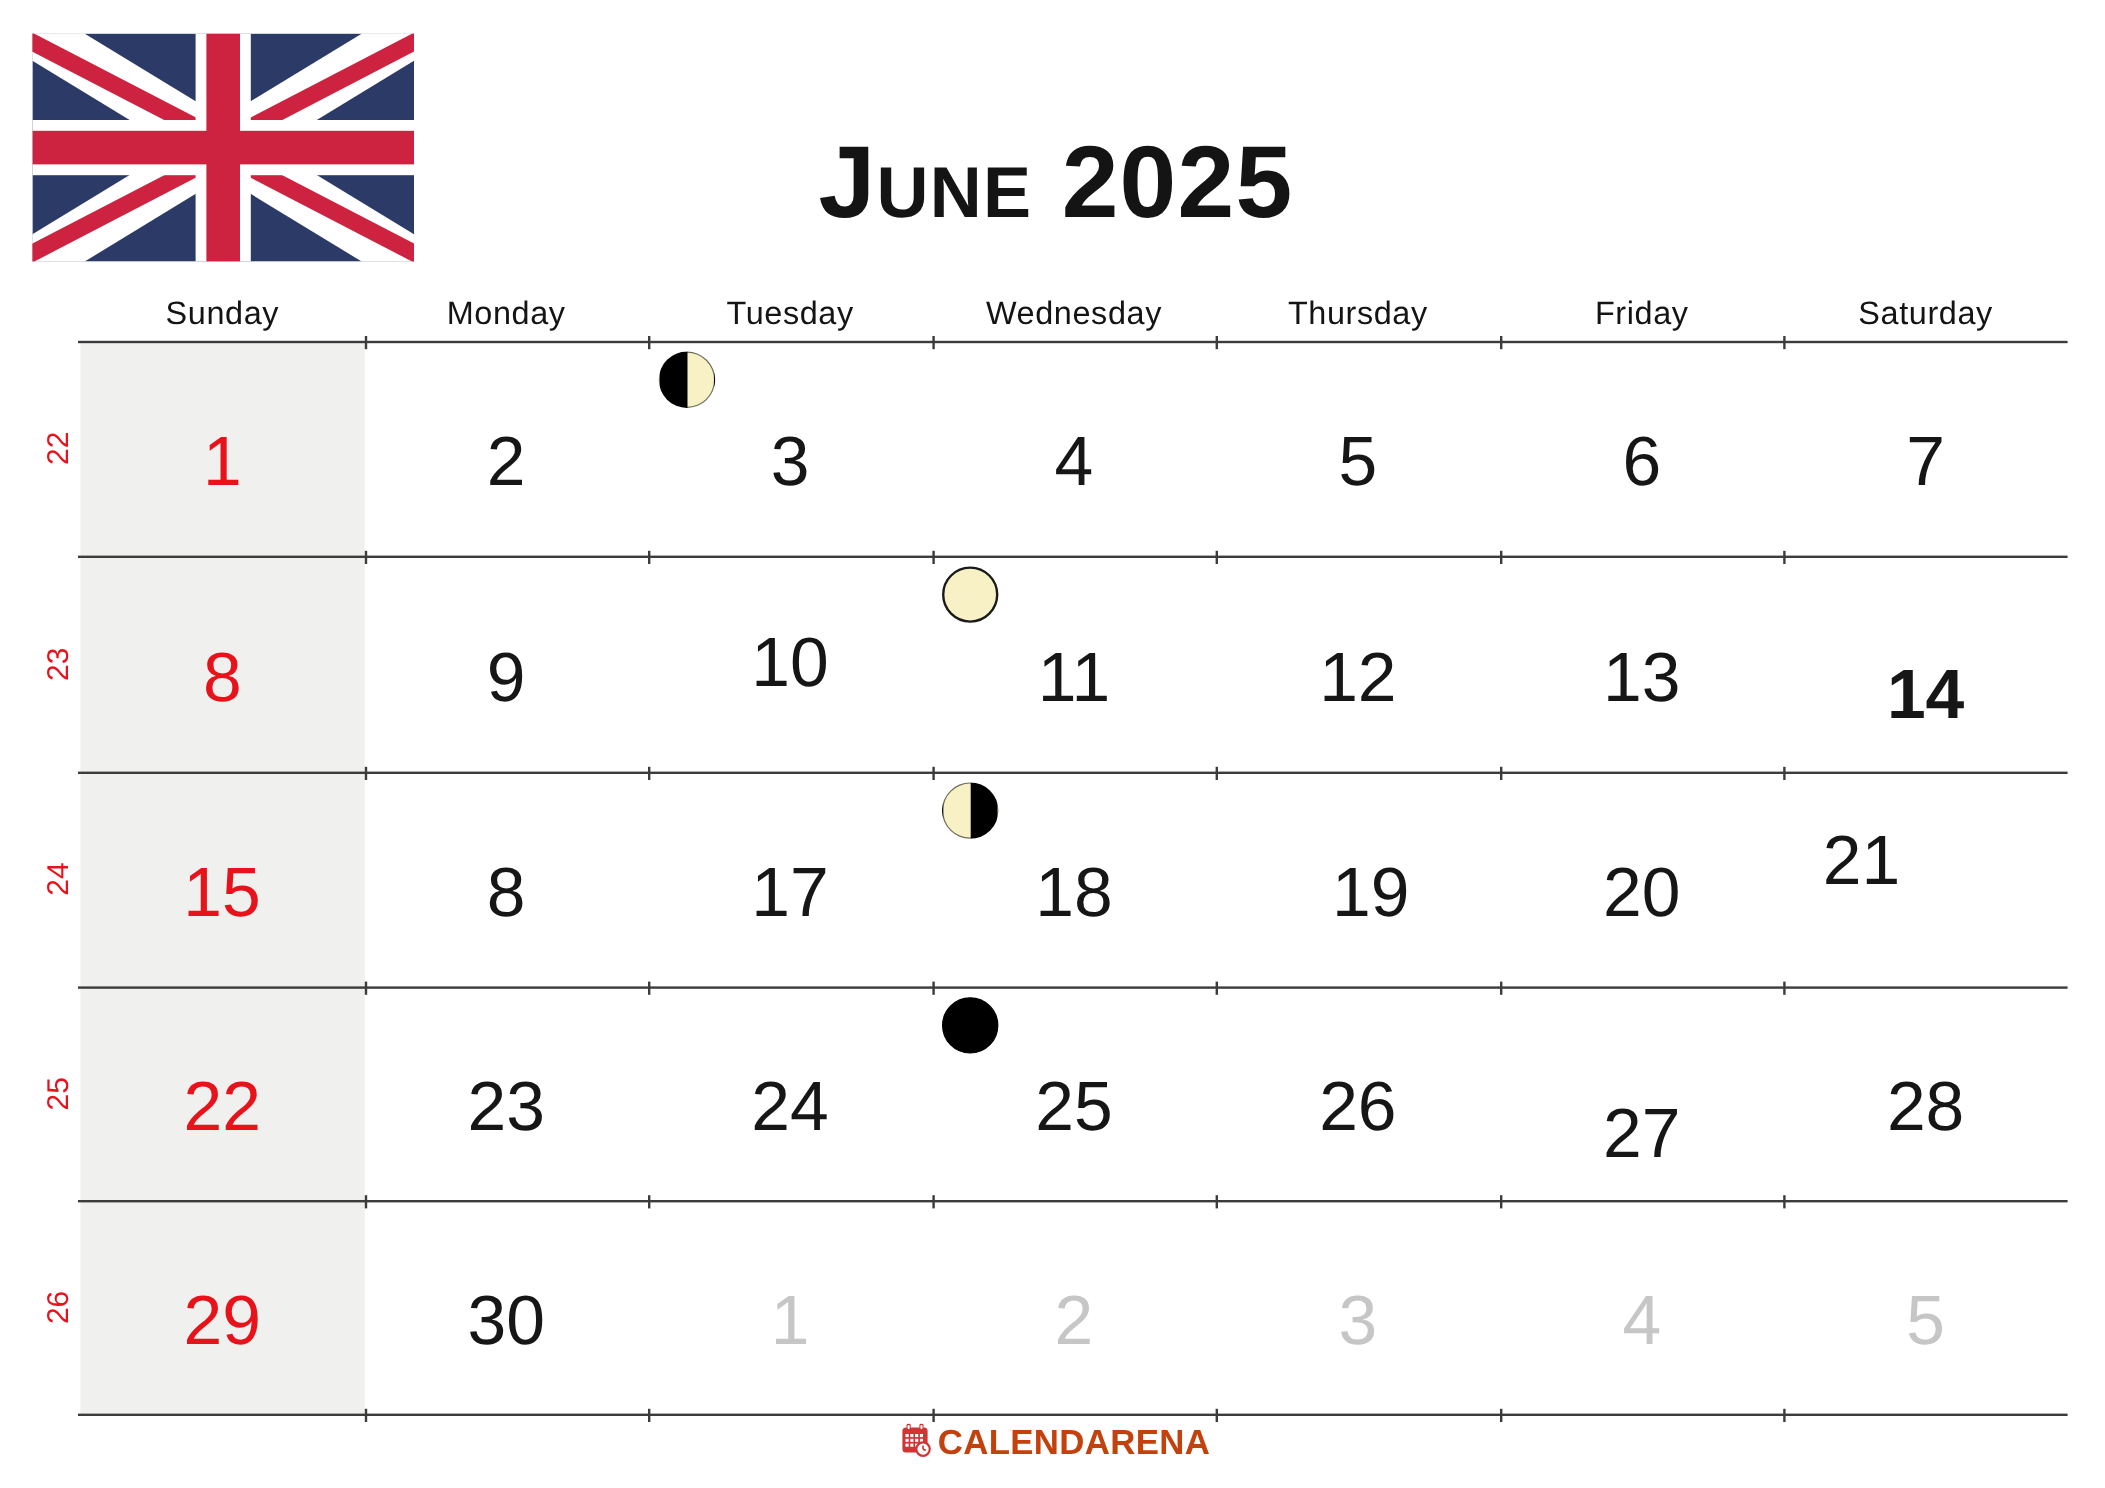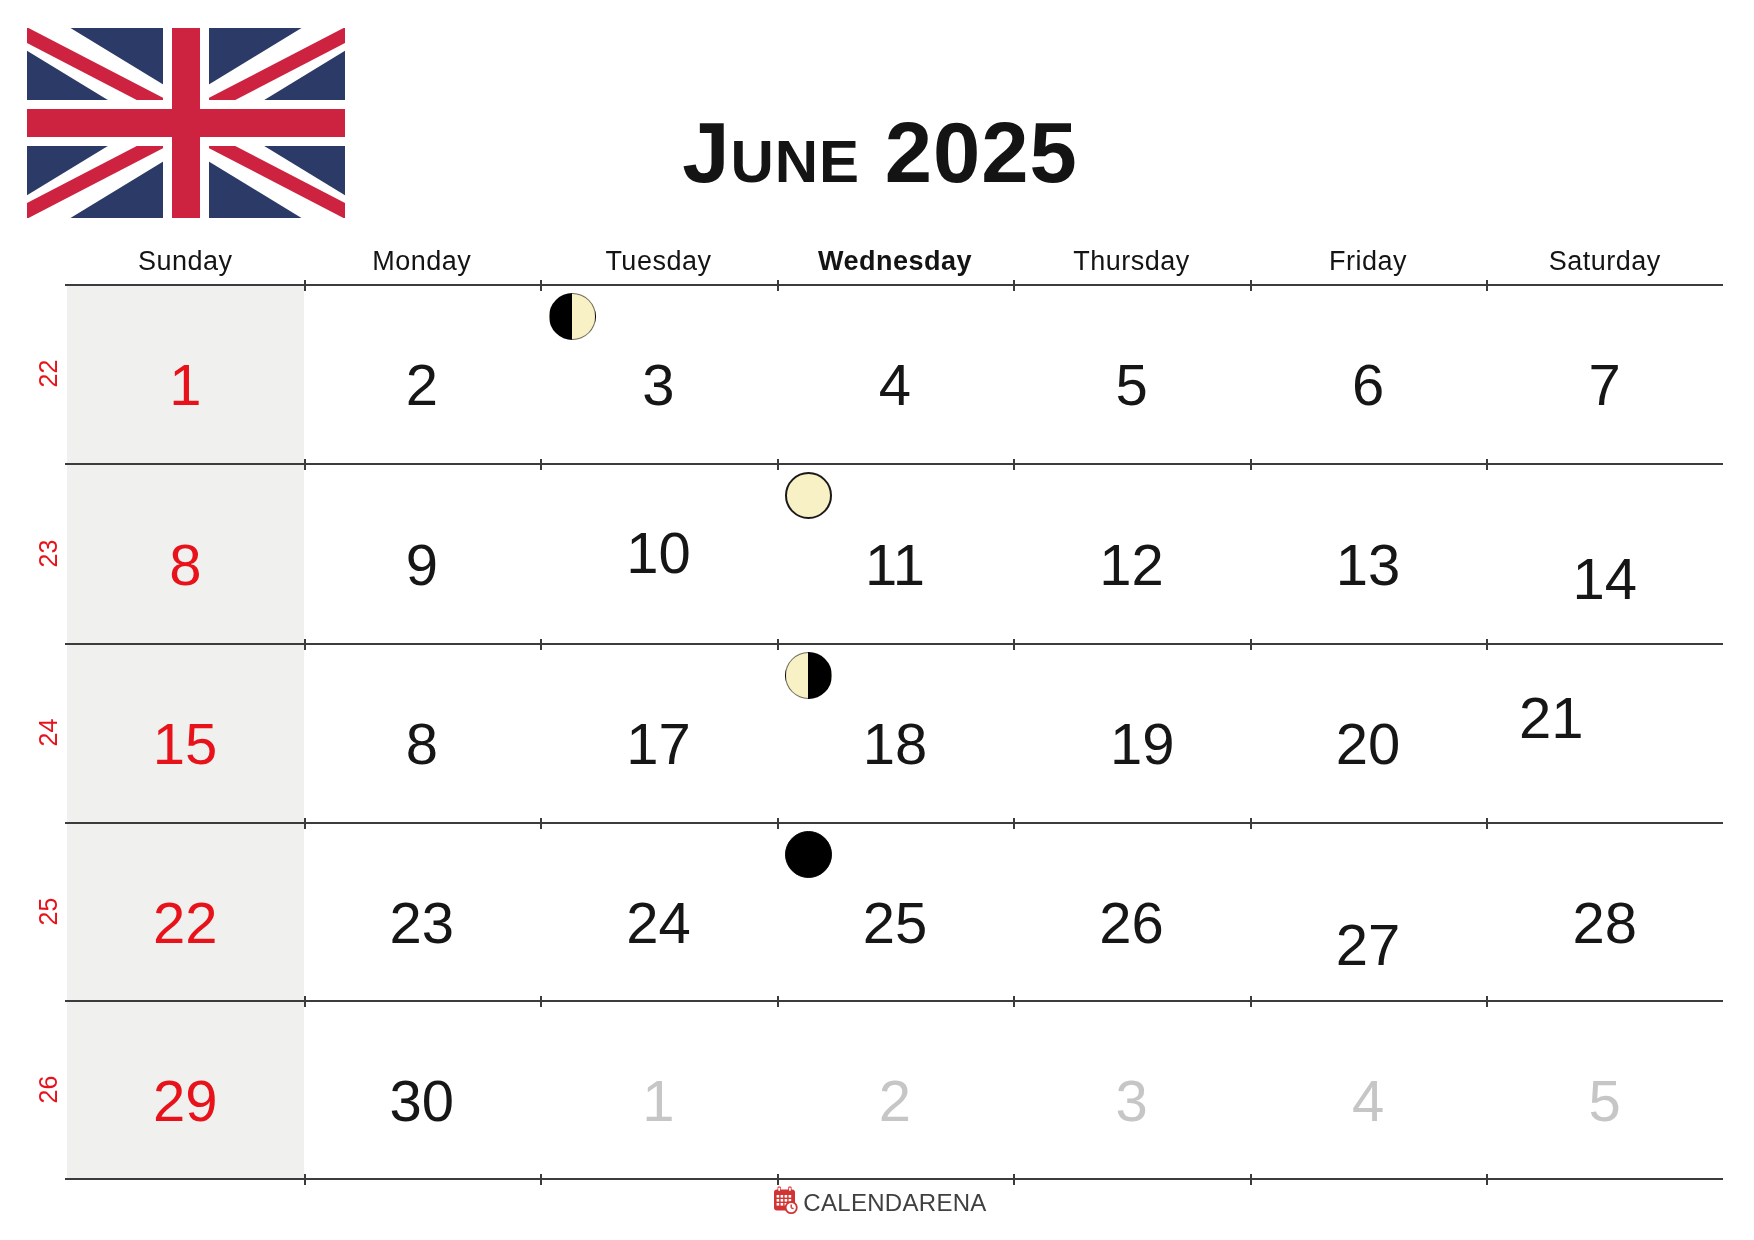--- a/index.html
+++ b/index.html
@@ -51,21 +51,21 @@
   .moon.first-quarter{background:linear-gradient(90deg,#000 50%,var(--moon-cream) 50%);border:1px solid rgba(0,0,0,0.55);}
   .moon.full{background:var(--moon-cream);border:2px solid #1a1a1a;}
   .moon.last-quarter{background:linear-gradient(90deg,var(--moon-cream) 50%,#000 50%);border:1px solid rgba(0,0,0,0.55);}
   .moon.new{background:#000;border:1px solid #000;}
   
   .footer{
     position:absolute;left:0;top:1186px;width:1760px;
     display:flex;align-items:center;justify-content:center;gap:38px;
   }
   .brand{display:flex;align-items:center;gap:5px;}
-  .brand-text{font-size:24px;font-weight:400;color:#404040;letter-spacing:0.3px;}
+  .brand-text{font-size:29px;font-weight:700;color:#c2410c;letter-spacing:0.3px;}
   .site-link{
     font-family:"Liberation Serif", serif;
     font-size:29px;color:#2d5f94;text-decoration:underline;
   }
 </style>
 </head>
 <body>
 
 <div class="page">
 
@@ -94,21 +94,21 @@
       </g>
     </svg>
   </div>
 
   <h1 class="title">June 2025</h1>
 
   <div id="grid-root">
       <div class="weekday-cell" style="left: 67px; width: 236.57px;">Sunday</div>
       <div class="weekday-cell" style="left: 303.57px; width: 236.57px;">Monday</div>
       <div class="weekday-cell" style="left: 540.14px; width: 236.57px;">Tuesday</div>
-      <div class="weekday-cell" style="left: 776.71px; width: 236.57px; font-weight: bold;">Wednesday</div>
+      <div class="weekday-cell" style="left: 776.71px; width: 236.57px;">Wednesday</div>
       <div class="weekday-cell" style="left: 1013.28px; width: 236.57px;">Thursday</div>
       <div class="weekday-cell" style="left: 1249.85px; width: 236.57px;">Friday</div>
       <div class="weekday-cell" style="left: 1486.42px; width: 236.57px;">Saturday</div>
       <div class="sunday-col-bg" style="left: 67px; top: 284px; width: 236.57px; height: 894px;"></div>
       <div class="hline" style="left: 65px; top: 284px; width: 1658px;">
         <div class="tick" style="left: 238.57px;"></div>
         <div class="tick" style="left: 475.14px;"></div>
         <div class="tick" style="left: 711.71px;"></div>
         <div class="tick" style="left: 948.28px;"></div>
         <div class="tick" style="left: 1184.85px;"></div>
@@ -193,21 +193,21 @@
       </div>
       <div class="day-cell " style="left: 776.71px; top: 463px; width: 236.57px; height: 180px;">
         <span class="num">11</span>
       </div>
       <div class="day-cell " style="left: 1013.28px; top: 463px; width: 236.57px; height: 180px;">
         <span class="num">12</span>
       </div>
       <div class="day-cell " style="left: 1249.85px; top: 463px; width: 236.57px; height: 180px;">
         <span class="num">13</span>
       </div>
-      <div class="day-cell " style="left: 1486.42px; top: 463px; width: 236.57px; height: 208px;">
+      <div class="day-cell " style="left: 1486.42px; top: 463px; width: 236.57px; height: 208px; font-weight: bold;">
         <span class="num">14</span>
       </div>
       <div class="moon full" style="left: 785.21px; top: 472px;"></div>
       <div class="week-label" style="left: 24px; top: 643px; height: 179px;">
         <span>24</span>
       </div>
       <div class="day-cell sunday" style="left: 67px; top: 643px; width: 236px; height: 179px;">
         <span class="num">15</span>
       </div>
       <div class="day-cell " style="left: 303.57px; top: 643px; width: 236.57px; height: 179px;">

